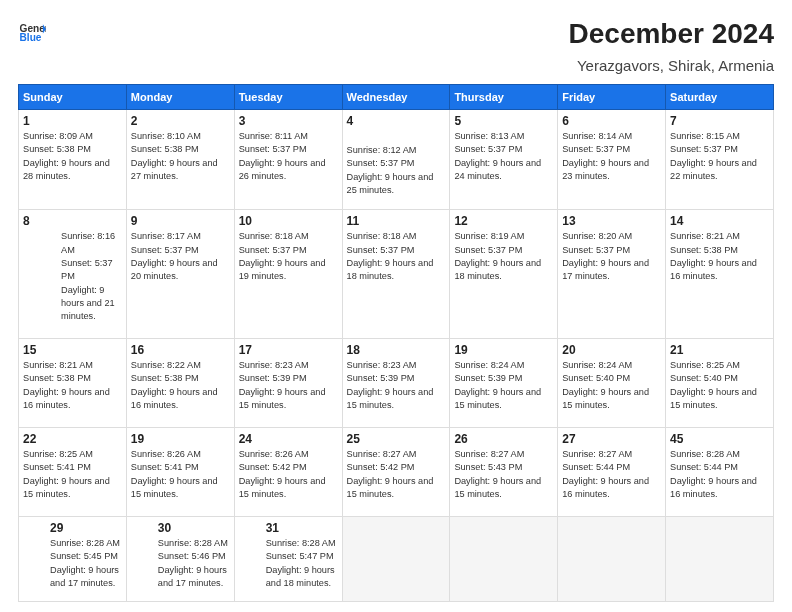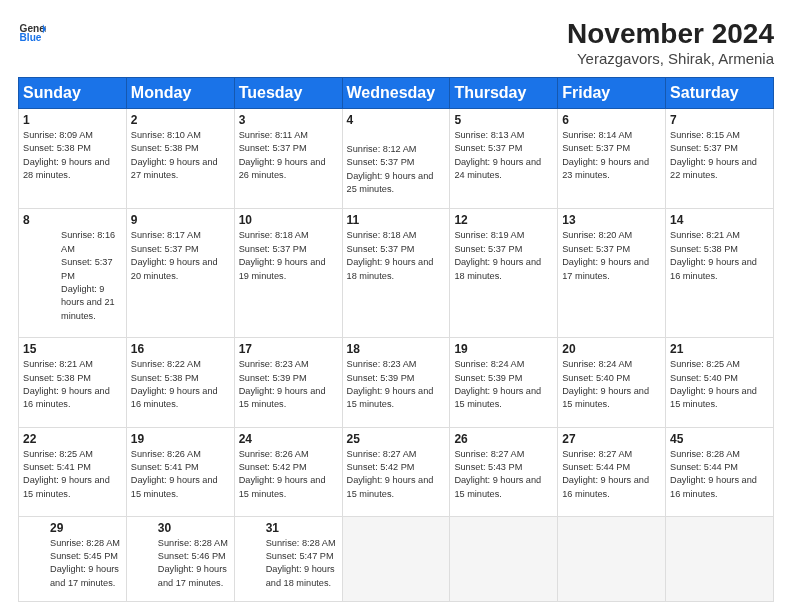--- a/index.html
+++ b/index.html
@@ -37,34 +37,35 @@
     }
     .title-block h1 {
       font-size: 28px;
       font-weight: bold;
       color: #222;
     }
     .title-block h2 {
       font-size: 15px;
       font-weight: normal;
       color: #444;
+      margin-top: 7px;
     }
     .calendar {
       flex: 1;
       border: 1px solid #ccc;
       border-collapse: collapse;
       width: 100%;
       table-layout: fixed;
       font-size: 10px;
     }
     .calendar thead tr th {
       background: #1a73e8;
       color: white;
       padding: 6px 4px;
-      font-size: 16px;
+      font-size: 11px;
       font-weight: bold;
       border: 1px solid #1558b0;
       text-align: left;
     }
     .calendar tbody tr td {
       border: 1px solid #ddd;
       vertical-align: top;
       padding: 4px 4px;
       background: #fff;
       height: 82px;
@@ -94,21 +95,21 @@
 <div class="page">
   <div class="header">
     <div class="logo">
       <svg class="logo-icon" viewBox="0 0 36 36">
         <text x="2" y="18" font-size="13" font-weight="bold" fill="#333">General</text>
         <text x="2" y="30" font-size="13" font-weight="bold" fill="#1a73e8">Blue</text>
         <polygon points="32,8 36,14 32,20" fill="#1a73e8"></polygon>
       </svg>
     </div>
     <div class="title-block">
-      <h1>November 2024</h1>
+      <h1>December 2024</h1>
       <h2>Yerazgavors, Shirak, Armenia</h2>
     </div>
   </div>
 
   <table class="calendar">
     <thead>
       <tr>
         <th>Sunday</th>
         <th>Monday</th>
         <th>Tuesday</th>

